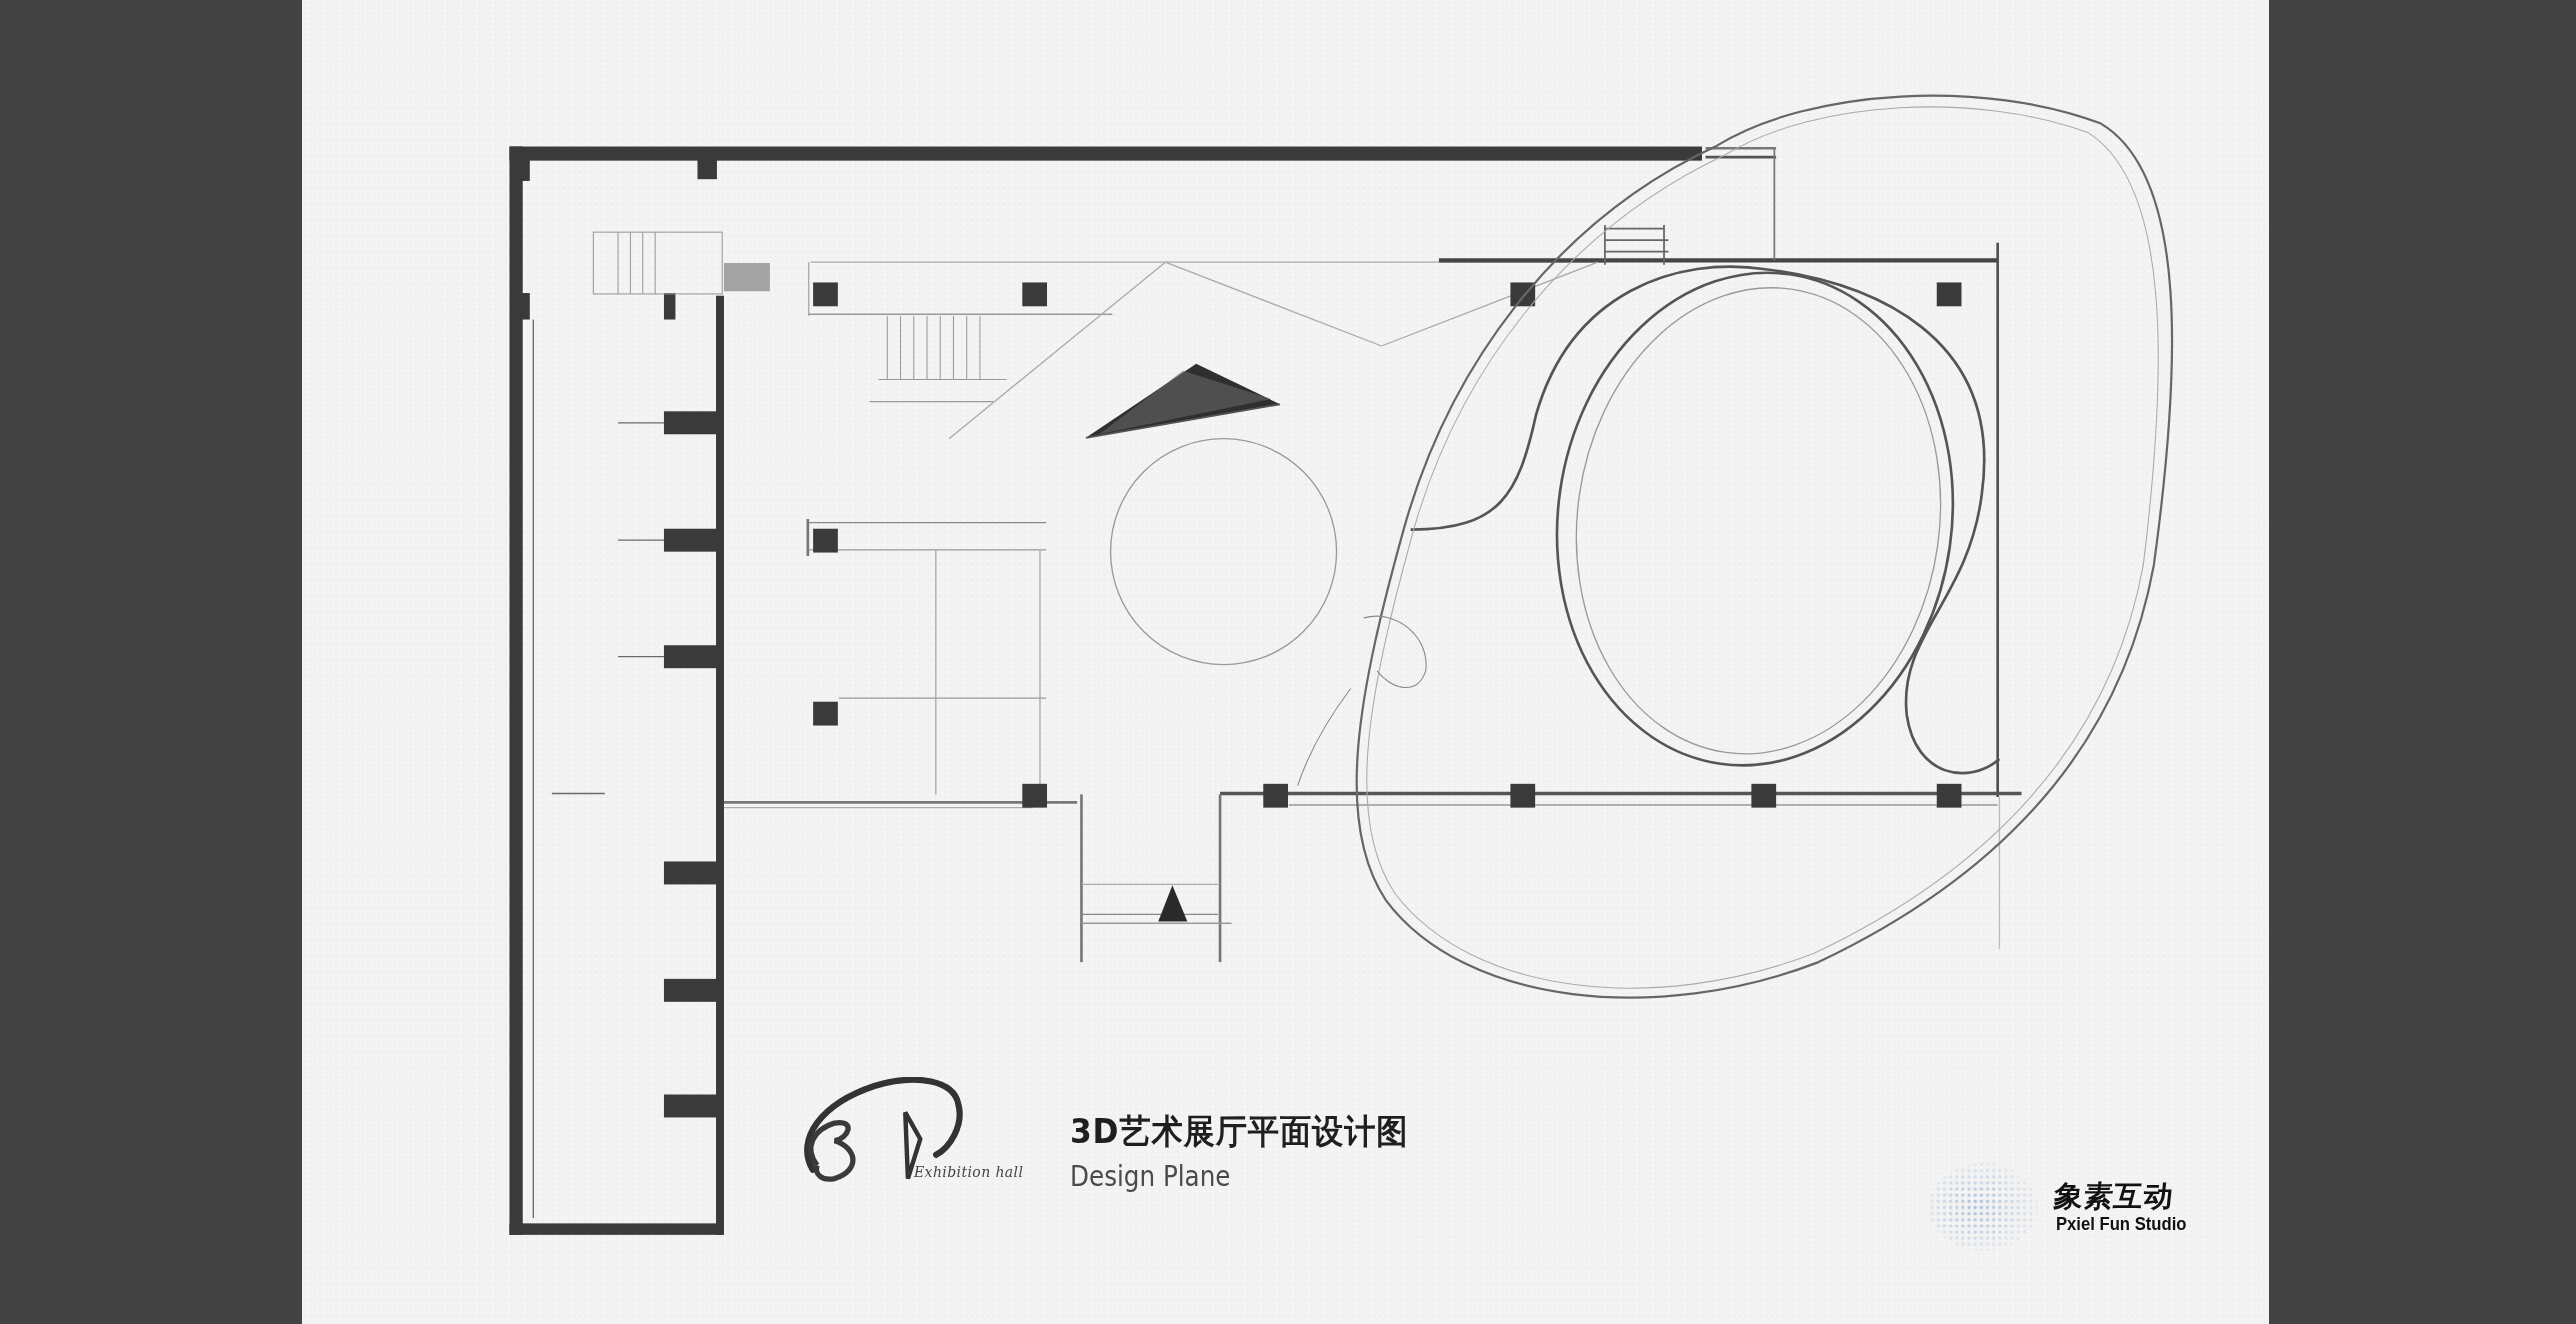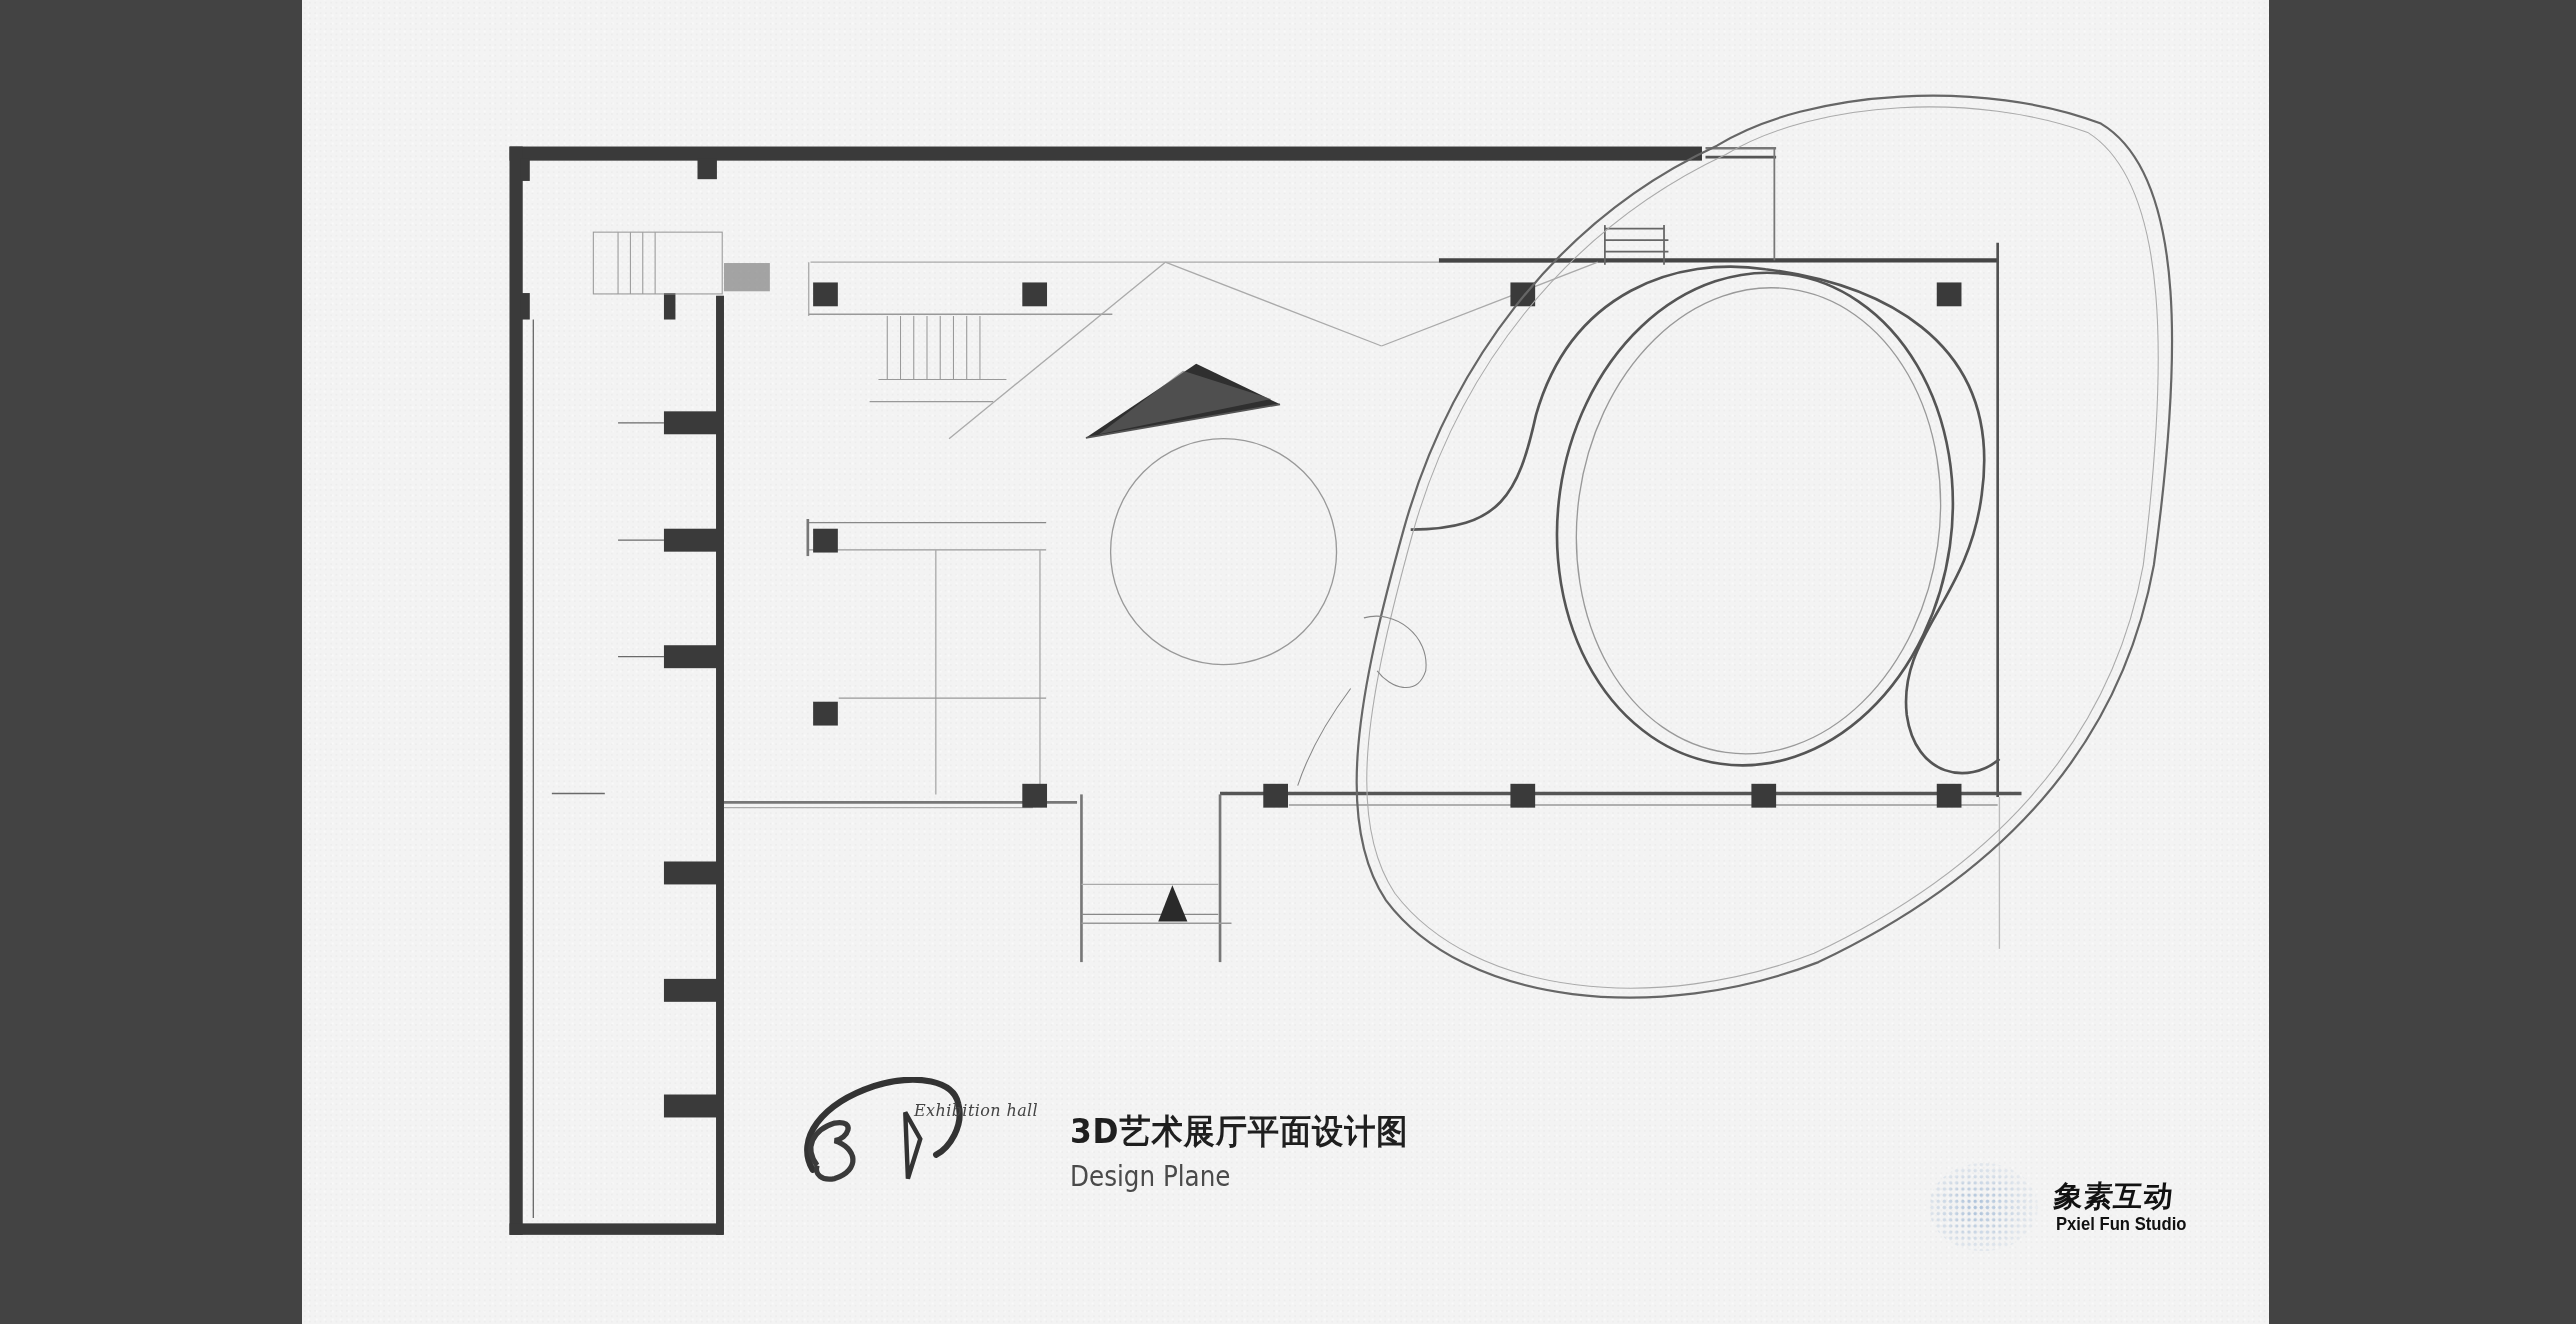--- a/index.html
+++ b/index.html
@@ -27,22 +27,22 @@
     font-family: "DejaVu Sans", sans-serif; font-weight: bold;
     font-size: 34px; color: #1f1f1f; letter-spacing: 0.9px; white-space: nowrap;
     transform: scaleX(0.92); transform-origin: left center;
   }
   .title-en {
     font-family: "DejaVu Sans", sans-serif; font-size: 28px; color: #4a4a4a;
     margin-top: 5.3px; white-space: nowrap; transform: scaleX(0.88); transform-origin: left center;
   }
   .logo-3d { position: absolute; left: 795px; top: 1077px; width: 247px; height: 115px; }
   .logo-sub {
-    position: absolute; left: 914px; top: 1101px; font-family: "DejaVu Serif", serif;
-    font-style: italic; font-size: 16px; color: #444; white-space: nowrap; letter-spacing: 0.4px; text-align: center;
+    position: absolute; left: 914px; top: 1164px; font-family: "DejaVu Serif", serif;
+    font-style: italic; font-size: 14px; color: #444; white-space: nowrap; letter-spacing: 0.4px; text-align: center;
   }
   .studio { position: absolute; left: 1929px; top: 1161px; width: 291px; height: 93px; }
   .studio-dots { position: absolute; left: 0; top: 0; width: 132px; height: 93px; }
   .studio-cn {
     position: absolute; left: 125px; top: 16px; font-family: "DejaVu Sans", sans-serif;
     font-weight: bold; font-size: 29px; color: #111; white-space: nowrap; letter-spacing: 0.9px;
     transform: skewX(-6deg);
   }
   .studio-en {
     position: absolute; left: 127px; top: 52px; font-family: "Liberation Sans", sans-serif;

